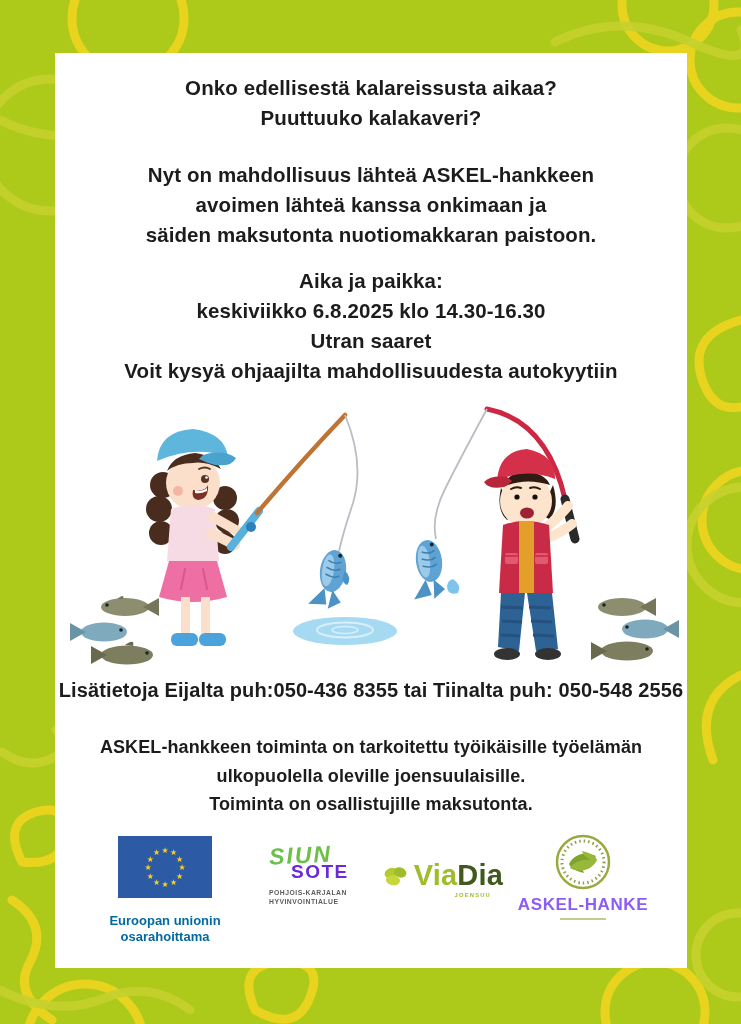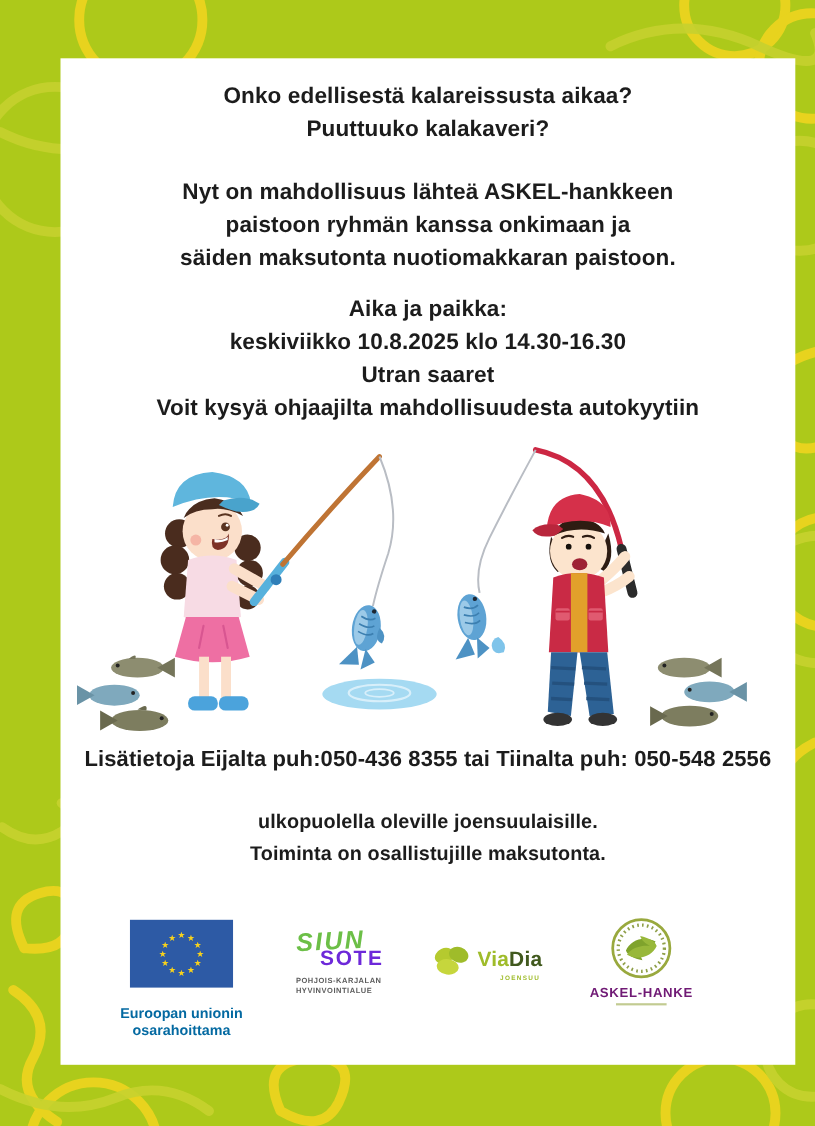--- a/index.html
+++ b/index.html
@@ -5,21 +5,20 @@
   html,body{margin:0;padding:0;background:#ffffff;}
   .poster{
     position:relative;width:741px;height:1024px;overflow:hidden;
     background:#adc91a;
     font-family:"Liberation Sans", sans-serif;
   }
   .doodles{position:absolute;left:0;top:0;width:741px;height:1024px;}
   .card{
     position:absolute;left:55px;top:53px;width:632px;height:915px;
     background:#ffffff;
-    padding-left:36px;
   }
   .sec{
     position:absolute;left:0;right:0;text-align:center;
     color:#1c1c1c;font-weight:700;font-size:20.5px;line-height:30px;
     letter-spacing:0.1px;white-space:nowrap;
   }
   .sec-intro{top:20px;}
   .sec-invite{top:107px;}
   .sec-event{top:213px;}
   .sec-contact{top:622px;font-size:20px;}
@@ -33,28 +32,28 @@
   .eu-caption{margin-top:15px;color:#0369a1;font-weight:700;font-size:13px;line-height:15.5px;}
   
   .logo-siun{left:202px;width:118px;top:8px;text-align:left;}
   .siun-top{display:block;font-size:23px;font-weight:700;font-style:italic;color:#6cbf47;letter-spacing:2px;transform:rotate(-3deg);margin-left:12px;}
   .siun-bottom{display:block;font-size:19px;font-weight:800;color:#6d28d9;letter-spacing:1.5px;margin-left:34px;margin-top:-7px;}
   .siun-sub{margin-top:6px;margin-left:12px;font-size:6.8px;line-height:8.5px;font-weight:700;color:#5c5c5c;letter-spacing:0.5px;}
   
   .logo-viadia{left:328px;width:120px;top:26px;}
   .viadia-row{display:flex;align-items:center;justify-content:center;}
   .viadia-leaf{margin-right:5px;}
-  .viadia-text{font-size:19px;font-weight:800;letter-spacing:0.2px;}
+  .viadia-text{font-size:29px;font-weight:800;letter-spacing:0.2px;}
   .viadia-via{color:#9fbc2a;}
   .viadia-dia{color:#41591e;}
   .viadia-sub{text-align:right;font-size:5.8px;font-weight:700;color:#9fbc2a;letter-spacing:1.2px;margin-top:0;margin-right:12px;}
   
   .logo-askel{left:462px;width:132px;text-align:center;}
   .askel-badge{display:block;margin:0 auto;}
-  .askel-name{margin-top:2px;font-size:12px;font-weight:800;color:#701a75;letter-spacing:0.6px;}
+  .askel-name{margin-top:2px;font-size:17px;font-weight:800;color:#8b5cf6;letter-spacing:0.6px;}
   .askel-rule{width:46px;height:2px;background:#9aa84a;margin:3px auto 0;opacity:.6;}
 </style>
 </head>
 <body>
 
 <div class="poster">
 
   <svg class="doodles" viewBox="0 0 741 1024" fill="none" stroke-linecap="round">
     <g stroke="#e8d31e" stroke-width="9">
       <circle cx="128" cy="18" r="56"></circle>
@@ -83,27 +82,27 @@
 
   <main class="card">
 
     <section class="sec sec-intro">
       <div>Onko edellisestä kalareissusta aikaa?</div>
       <div>Puuttuuko kalakaveri?</div>
     </section>
 
     <section class="sec sec-invite">
       <div>Nyt on mahdollisuus lähteä ASKEL-hankkeen</div>
-      <div>paistoon ryhmän kanssa onkimaan ja</div>
+      <div>avoimen lähteä kanssa onkimaan ja</div>
       <div>säiden maksutonta nuotiomakkaran paistoon.</div>
     </section>
 
     <section class="sec sec-event">
       <div>Aika ja paikka:</div>
-      <div>keskiviikko 10.8.2025 klo 14.30-16.30</div>
+      <div>keskiviikko 6.8.2025 klo 14.30-16.30</div>
       <div>Utran saaret</div>
       <div>Voit kysyä ohjaajilta mahdollisuudesta autokyytiin</div>
     </section>
 
     <svg class="scene" viewBox="0 0 632 290">
 
       <g>
         <ellipse cx="290" cy="238" rx="52" ry="14" fill="#a5daf2"></ellipse>
         <ellipse cx="290" cy="237" rx="28" ry="7.5" fill="none" stroke="#d8effa" stroke-width="2"></ellipse>
         <ellipse cx="290" cy="237" rx="13" ry="3.5" fill="none" stroke="#d8effa" stroke-width="1.5"></ellipse>
@@ -231,20 +230,21 @@
         <ellipse cx="452" cy="261" rx="13" ry="6" fill="#333333"></ellipse>
         <ellipse cx="493" cy="261" rx="13" ry="6" fill="#333333"></ellipse>
       </g>
     </svg>
 
     <section class="sec sec-contact">
       <div>Lisätietoja Eijalta puh:050-436 8355 tai Tiinalta puh: 050-548 2556</div>
     </section>
 
     <section class="sec sec-about">
+      <div>ASKEL-hankkeen toiminta on tarkoitettu työikäisille työelämän</div>
       <div>ulkopuolella oleville joensuulaisille.</div>
       <div>Toiminta on osallistujille maksutonta.</div>
     </section>
 
     <div class="logos">
 
       <div class="logo logo-eu">
         <svg class="eu-flag" width="94" height="62" viewBox="0 0 94 62">
           <rect width="94" height="62" fill="#2d5aa5"></rect>
           <g fill="#f8d21c" font-size="8" text-anchor="middle" font-family="DejaVu Sans, sans-serif">

